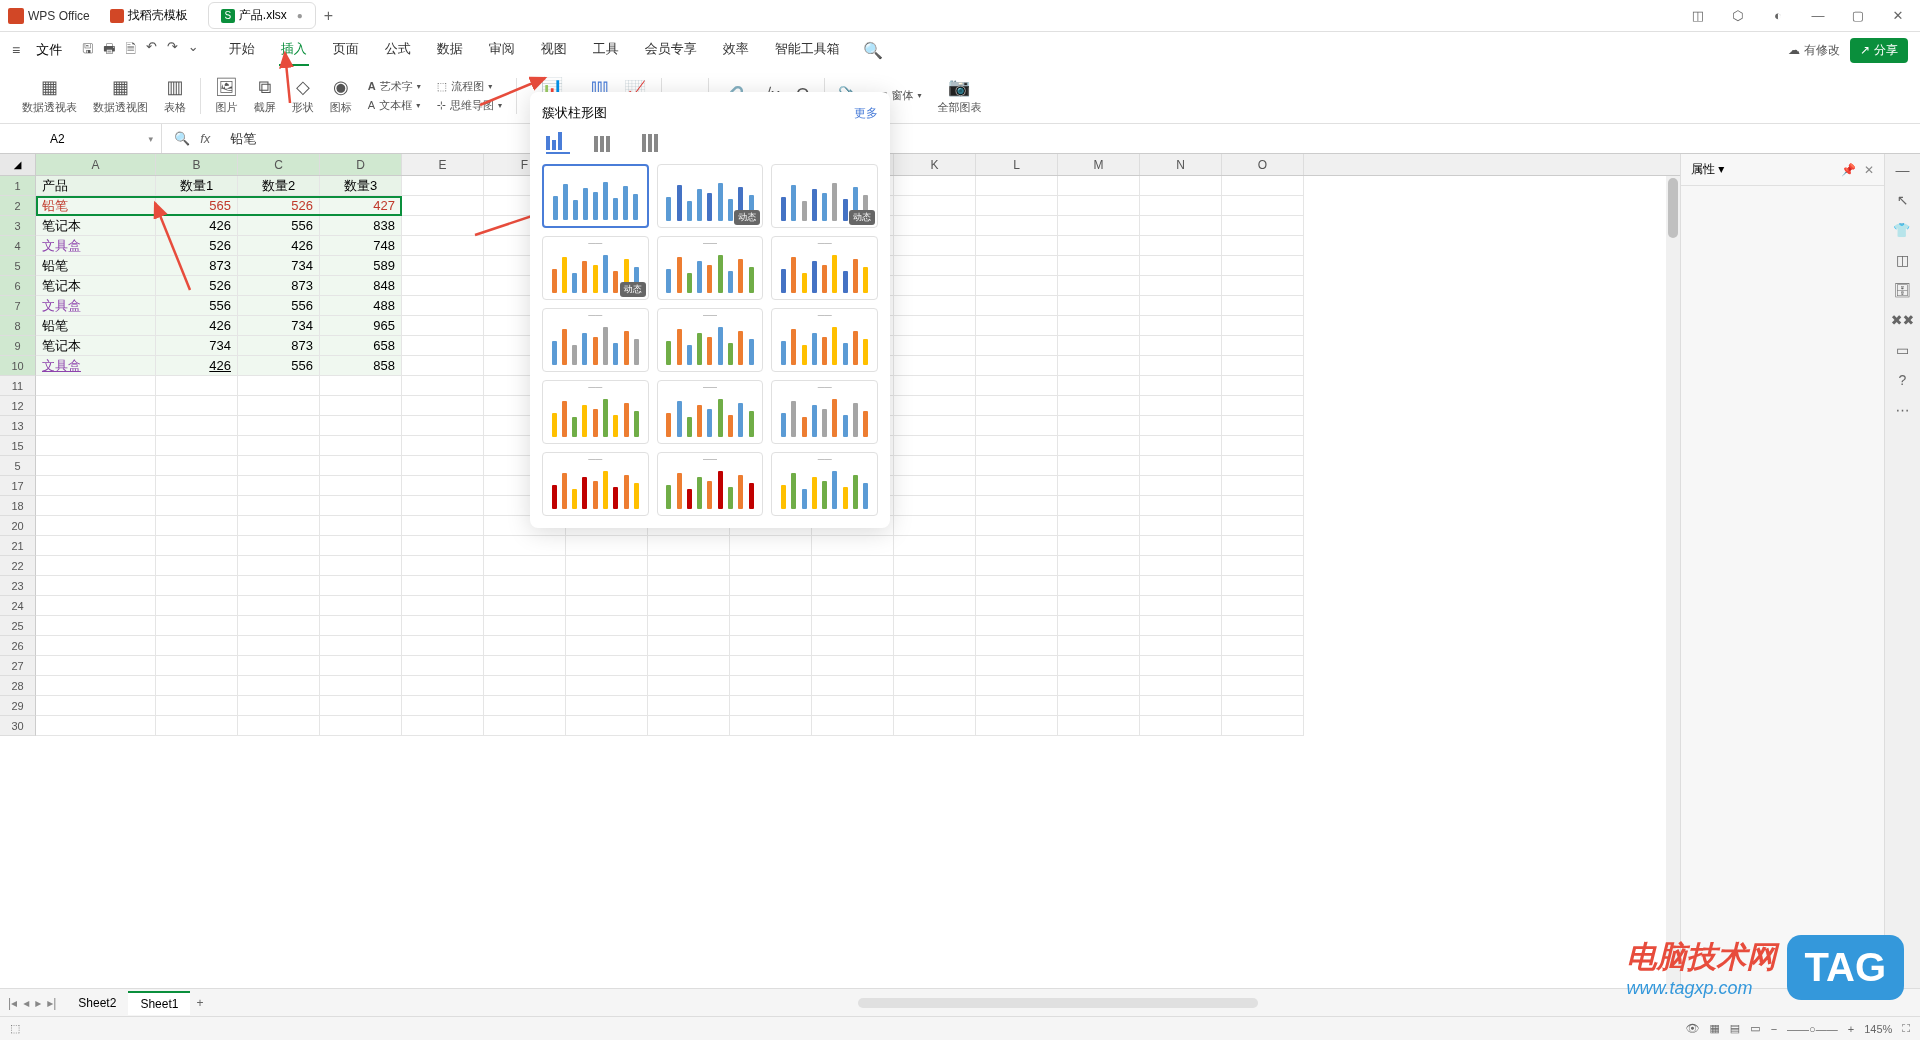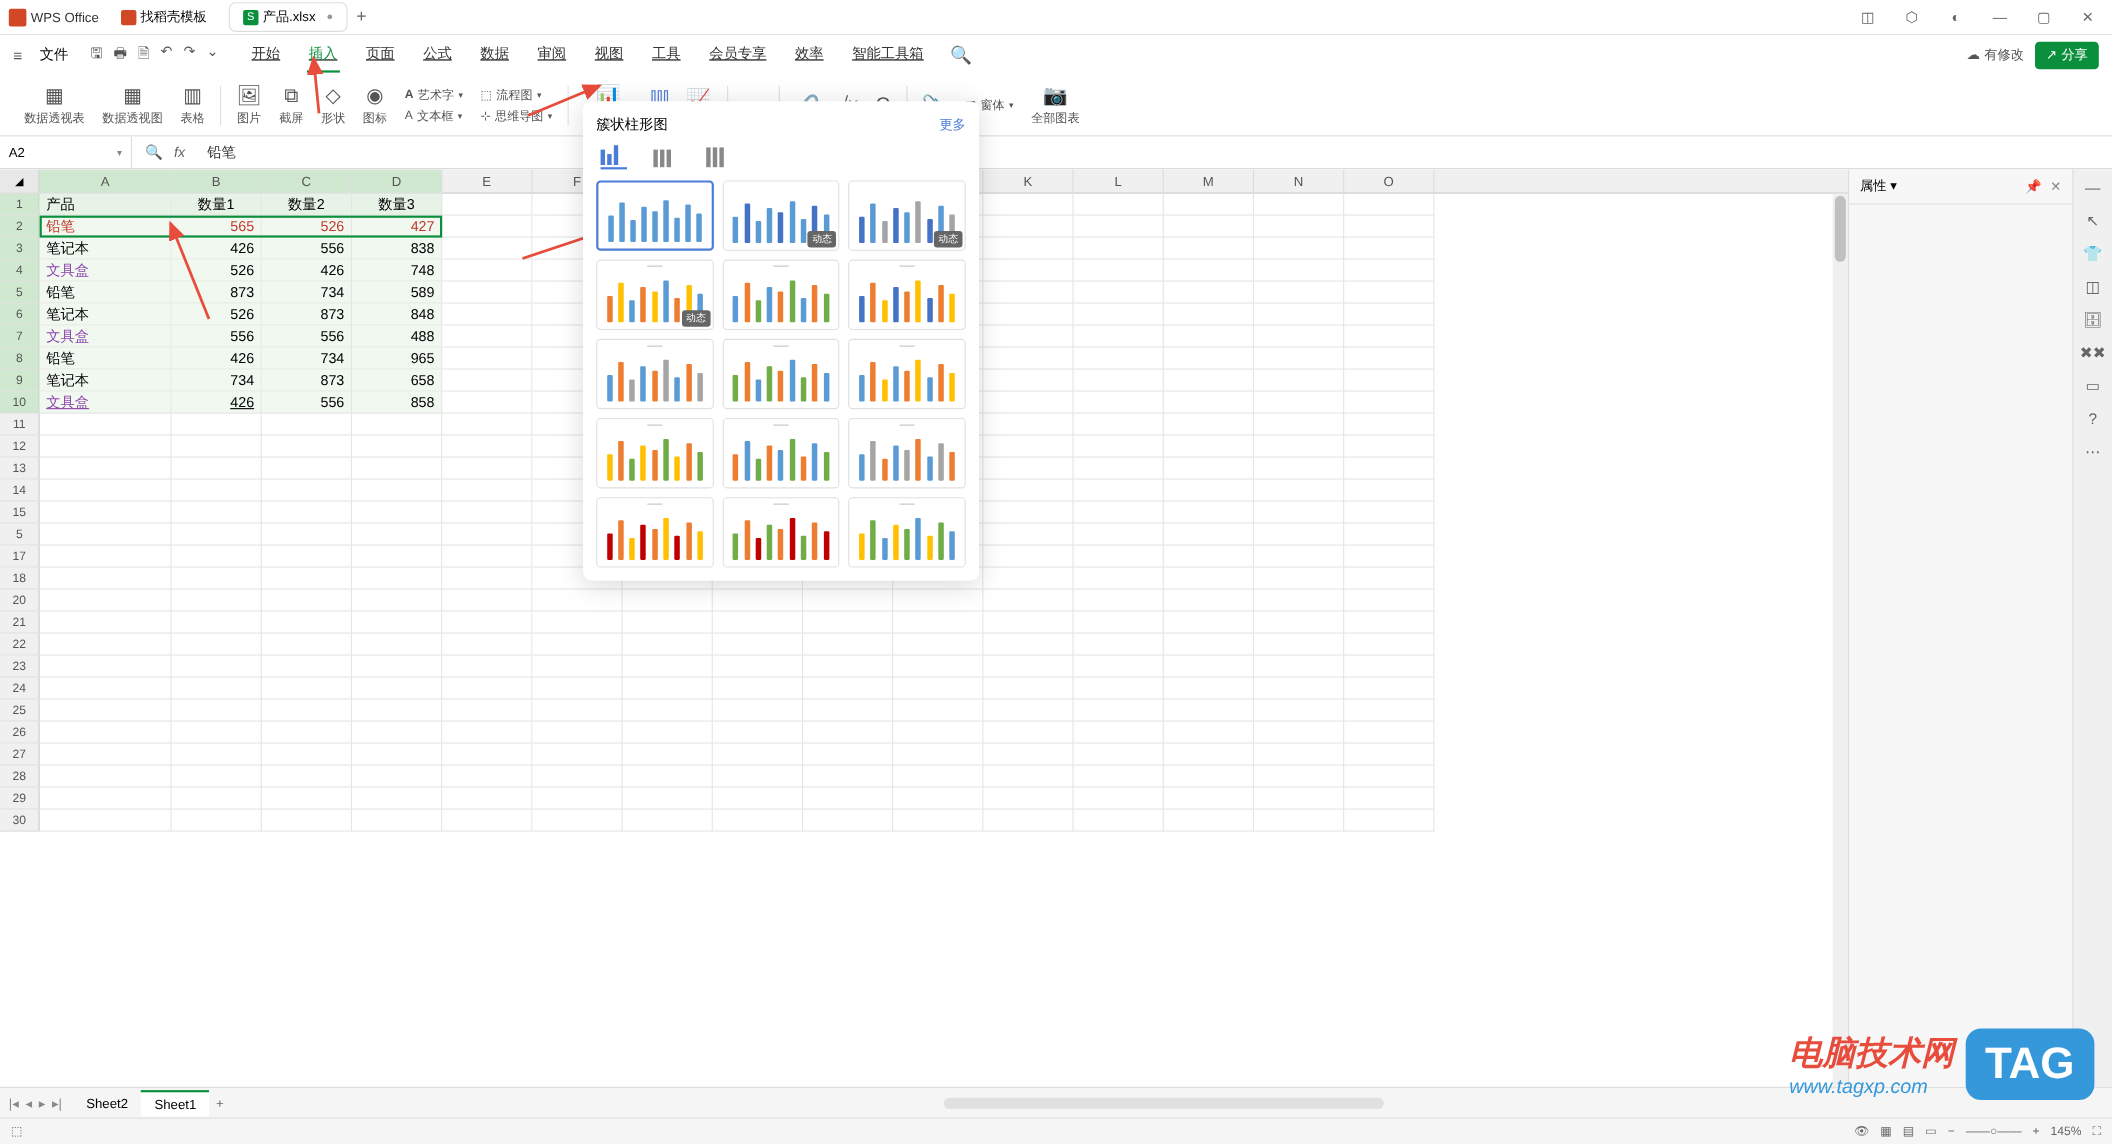--- a/index.html
+++ b/index.html
@@ -17,38 +17,38 @@
 .tab-close { margin-left: 6px; color: #999; font-size: 10px; }
 .tab-add { margin-left: 8px; color: #666; font-size: 16px; cursor: pointer; }
 .winctrls { margin-left: auto; display: flex; gap: 12px; align-items: center; }
 .winctrls span { width: 28px; text-align: center; color: #666; font-size: 13px; }
 
 
 .menubar { height: 36px; background: #fff; display: flex; align-items: center; padding: 0 12px; gap: 4px; }
 .menubar .ham { font-size: 14px; color: #555; margin-right: 4px; }
 .menubar .file-btn { font-size: 13px; padding: 4px 8px; }
 .menubar .qat { display: flex; gap: 10px; margin: 0 8px; color: #555; font-size: 13px; }
-.menubar .menu-items { display: flex; gap: 22px; margin-left: 16px; text-decoration: underline; }
+.menubar .menu-items { display: flex; gap: 22px; margin-left: 16px; }
 .menubar .menu-item { font-size: 13px; color: #333; padding: 6px 2px; cursor: pointer; }
 .menubar .menu-item.active { color: #0a8f3c; border-bottom: 2px solid #0a8f3c; font-weight: 500; }
 .menubar .right { margin-left: auto; display: flex; gap: 10px; align-items: center; font-size: 12px; }
 .menubar .modify { color: #555; display: flex; align-items: center; gap: 4px; }
 .menubar .share { background: #0a8f3c; color: #fff; padding: 4px 10px; border-radius: 4px; display: flex; align-items: center; gap: 4px; }
 
 
 .ribbon { height: 56px; background: #fff; display: flex; align-items: center; padding: 0 16px; gap: 4px; border-bottom: 1px solid #e0e0e0; position: relative; }
 .ribbon-group { display: flex; flex-direction: column; align-items: center; font-size: 11px; color: #555; padding: 0 6px; gap: 2px; cursor: pointer; }
 .ribbon-group .icon { font-size: 18px; color: #555; }
 .ribbon-sep { width: 1px; height: 36px; background: #e0e0e0; margin: 0 4px; }
 .ribbon-row { display: flex; flex-direction: column; gap: 4px; padding: 0 6px; }
 .ribbon-row .item { display: flex; align-items: center; gap: 4px; font-size: 11px; color: #555; cursor: pointer; }
 .ribbon-row .item .caret { font-size: 8px; }
 
 
-.formulabar { height: 30px; background: #fff; display: flex; align-items: center; border-bottom: 1px solid #ccc; }
+.formulabar { height: 30px; background: #fff; display: flex; align-items: center; border-bottom: 1px solid #ccc; padding-left: 42px; }
 .namebox { width: 120px; padding: 0 8px; font-size: 12px; text-align: center; border-right: 1px solid #ddd; display: flex; align-items: center; justify-content: space-between; height: 100%; }
 .namebox .caret { font-size: 9px; color: #888; }
 .fx-icons { display: flex; gap: 10px; padding: 0 12px; color: #666; font-size: 13px; }
 .fx-input { flex: 1; padding: 0 8px; font-size: 13px; color: #333; }
 
 
 .grid-area { display: flex; height: calc(100% - 32px - 36px - 56px - 30px - 28px - 24px); background: #fff; }
 .grid-main { flex: 1; position: relative; overflow: hidden; }
 .col-headers { display: flex; height: 22px; background: #f0f0f0; border-bottom: 1px solid #ccc; }
 .corner { width: 36px; background: #e8e8e8; border-right: 1px solid #ccc; display: flex; align-items: center; justify-content: center; font-size: 10px; }
@@ -525,38 +525,20 @@
           <div class="cell" style="width: 82px;"></div>
           <div class="cell" style="width: 82px;"></div>
           <div class="cell" style="width: 82px;"></div>
           <div class="cell" style="width: 82px;"></div>
           <div class="cell" style="width: 82px;"></div>
           <div class="cell" style="width: 82px;"></div>
           <div class="cell" style="width: 82px;"></div>
           <div class="cell" style="width: 82px;"></div>
         </div>
         <div class="row">
-          <div class="row-h">14</div>
-          <div class="cell" style="width: 120px;"></div>
-          <div class="cell" style="width: 82px;"></div>
-          <div class="cell" style="width: 82px;"></div>
-          <div class="cell" style="width: 82px;"></div>
-          <div class="cell" style="width: 82px;"></div>
-          <div class="cell" style="width: 82px;"></div>
-          <div class="cell" style="width: 82px;"></div>
-          <div class="cell" style="width: 82px;"></div>
-          <div class="cell" style="width: 82px;"></div>
-          <div class="cell" style="width: 82px;"></div>
-          <div class="cell" style="width: 82px;"></div>
-          <div class="cell" style="width: 82px;"></div>
-          <div class="cell" style="width: 82px;"></div>
-          <div class="cell" style="width: 82px;"></div>
-          <div class="cell" style="width: 82px;"></div>
-        </div>
-        <div class="row">
           <div class="row-h">15</div>
           <div class="cell" style="width: 120px;"></div>
           <div class="cell" style="width: 82px;"></div>
           <div class="cell" style="width: 82px;"></div>
           <div class="cell" style="width: 82px;"></div>
           <div class="cell" style="width: 82px;"></div>
           <div class="cell" style="width: 82px;"></div>
           <div class="cell" style="width: 82px;"></div>
           <div class="cell" style="width: 82px;"></div>
           <div class="cell" style="width: 82px;"></div>

